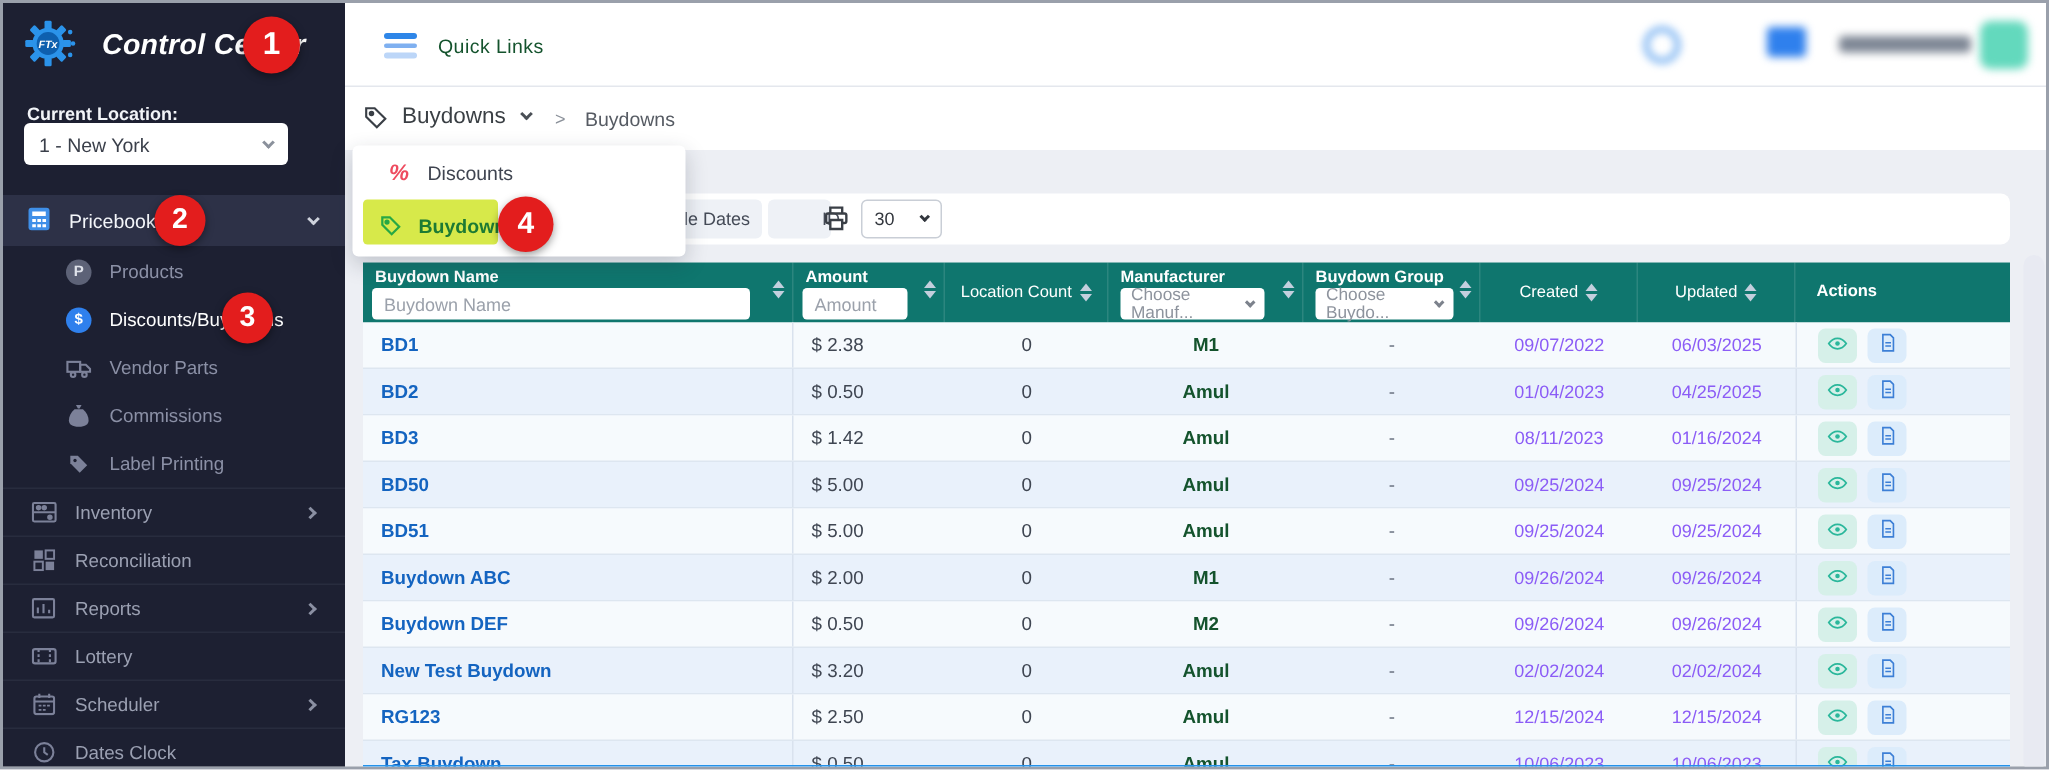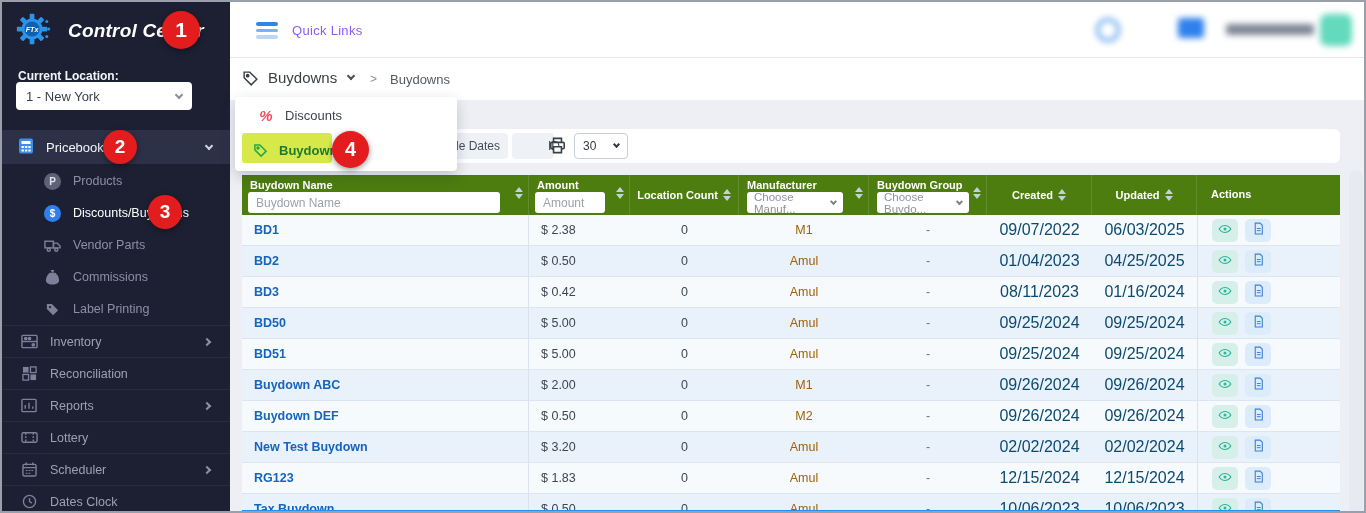--- a/index.html
+++ b/index.html
@@ -33,21 +33,21 @@
   .main-item .mi-icon { margin:0 12px 0 18px; display:flex; align-items:center; justify-content:center; width:18px; height:18px; }
   .main-item .chev { color:#8b90a3; position:absolute; right:20px; }
 
   
   .topbar { position:absolute; left:228px; top:0; width:1138px; height:56px; background:#ffffff; border-bottom:1px solid #e4e7ed; z-index:4; }
   .hamburger { position:absolute; left:26px; top:20px; width:22px; cursor:pointer; }
   .hamburger i { display:block; height:3.5px; border-radius:2px; margin-bottom:3px; }
   .hamburger i:nth-child(1){ background:#2e86e8; }
   .hamburger i:nth-child(2){ background:#7fb0f0; }
   .hamburger i:nth-child(3){ background:#bcd6f8; }
-  .quick-links { position:absolute; left:62px; top:21px; font-size:13px; color:#8b5cf6; letter-spacing:.3px; cursor:pointer; }
+  .quick-links { position:absolute; left:62px; top:21px; font-size:13px; color:#14532d; letter-spacing:.3px; cursor:pointer; }
   .blur3 { filter:blur(3px); }
   .tb-ring { position:absolute; left:866px; top:16px; width:24px; height:24px; border:3px solid #5aa0ee; border-radius:50%; cursor:pointer; }
   .tb-flag { position:absolute; left:948px; top:16px; width:26px; height:20px; background:#2f80ed; border-radius:3px; cursor:pointer; }
   .tb-name { position:absolute; left:996px; top:22px; width:88px; height:11px; background:#7d8694; border-radius:3px; }
   .tb-avatar { position:absolute; left:1090px; top:12px; width:32px; height:32px; background:#63d9bd; border-radius:7px; cursor:pointer; }
 
   
   .crumbbar { position:absolute; left:228px; top:56px; width:1138px; height:42px; background:#ffffff; z-index:3; }
   .crumb-tag { position:absolute; left:12px; top:12px; }
   .crumb-sec { position:absolute; left:38px; top:11px; font-size:15px; color:#3a3f44; cursor:pointer; }
@@ -72,25 +72,25 @@
           display:flex; align-items:center; justify-content:center; cursor:pointer; }
   .tbtn.toggle { left:180px; width:86px; }
   .tbtn.idbtn  { left:270px; width:30px;padding-left:42px; }
   .printer { position:absolute; left:306px; top:7px; cursor:pointer; }
   .pagesize { position:absolute; left:332px; top:4px; width:54px; height:26px; border:1px solid #c9ced6; border-radius:4px; background:#fff;
               display:flex; align-items:center; justify-content:space-between; padding:0 8px; font-size:12px; color:#33373e; cursor:pointer; }
   .pagesize .chev { color:#33373e; width:5px; height:5px; }
 
   
   .tablewrap { position:absolute; left:240px; top:173px; width:1098px; height:340px; z-index:9; background:#fff; }
-  .thead { display:flex; height:40px; background:#4d7c0f; color:#fff; }
+  .thead { display:flex; height:40px; background:#0f766e; color:#fff; }
   .th { position:relative; height:40px; border-right:1px solid rgba(255,255,255,.12); }
   .th:last-child { border-right:none;text-align:center; }
   .th .lbl { position:absolute; top:4px; left:8px; font-size:11px; font-weight:bold; white-space:nowrap; }
-  .th.center { display:flex; align-items:center; justify-content:center; gap:5px; font-size:11px; font-weight:bold; }
+  .th.center { display:flex; align-items:center; justify-content:center; gap:5px; font-size:11px; font-weight:normal; }
   .th input { position:absolute; left:6px; top:17px; height:21px; border:none; border-radius:3px; padding:0 8px; font-size:12px;
               font-family:"Liberation Sans",sans-serif; color:#333; }
   .th input::placeholder { color:#9ba1ab; }
   .hsel { position:absolute; left:8px; top:17px; height:21px; background:#fff; border-radius:3px; display:flex; align-items:center;
           justify-content:space-between; padding:0 7px; font-size:11.5px; color:#8d939d; cursor:pointer; }
   .hsel .chev { color:#7c828c; width:5px; height:5px; }
   .sort { display:inline-flex; flex-direction:column; align-items:center; gap:2px; cursor:pointer; }
   .sort i { display:block; width:0; height:0; border-left:4px solid transparent; border-right:4px solid transparent; }
   .sort .up { border-bottom:5px solid #c3cfdd; }
   .sort .dn { border-top:5px solid #c3cfdd; }
@@ -99,23 +99,23 @@
   .c6{width:105px;} .c7{width:105px;} .c8{width:143px;}
   .tbody .row { display:flex; height:31px; border-bottom:1px solid #dde6f0; align-items:stretch; }
   .tbody .row:nth-child(odd)  { background:#f6fafd; }
   .tbody .row:nth-child(even) { background:#e9f1fb; }
   .td { display:flex; align-items:center; font-size:12.5px; color:#3f4652; }
   .td.c1 { padding-left:12px; border-right:1px solid #d9e2ee; }
   .td.c2 { padding-left:12px; }
   .td.center { justify-content:center; }
   .td.c8 { border-left:1px solid #d9e2ee; padding-left:14px; gap:7px; }
   .name-link { color:#1464c0; font-weight:bold; text-decoration:none; cursor:pointer; }
-  .mfr { color:#a16207; font-weight:normal; }
+  .mfr { color:#14532d; font-weight:bold; }
   .dash { color:#6a7280; }
-  .datec { color:#0c4a6e; font-size:16px; }
+  .datec { color:#8b5cf6; font-size:12px; }
   .abtn { width:26px; height:23px; border-radius:5px; display:flex; align-items:center; justify-content:center; cursor:pointer; border:none; }
   .abtn.view { background:#d6f0e9; }
   .abtn.doc  { background:#dcecfb; }
   .bottomline { position:absolute; left:240px; top:508px; width:1098px; height:2px; background:#2492ea; z-index:12; }
 
   .scrolltrack { position:absolute; left:1347px; top:168px; width:14px; height:345px; background:#e8eaf2; border-radius:7px; z-index:8; cursor:pointer; }
 
   
   .stepbadge { position:absolute; border-radius:50%; background:#e31d1d; color:#fff; font-weight:bold;
                display:flex; align-items:center; justify-content:center; box-shadow:0 2px 6px rgba(0,0,0,.4); z-index:50; }
@@ -468,21 +468,21 @@
                   <path d="M6 2h9l4 4v16H6z" fill="none" stroke="#3c7fd6" stroke-width="2"></path>
                   <path d="M9 12h7M9 16h7" stroke="#3c7fd6" stroke-width="1.8"></path>
                 </svg></span>
             </button>
           </div>
         </div>
         <div class="row">
           <div class="td c1">
             <a class="name-link">BD3</a>
           </div>
-          <div class="td c2">$ 0.42</div>
+          <div class="td c2">$ 1.42</div>
           <div class="td c3 center">0</div>
           <div class="td c4 center">
             <span class="mfr">Amul</span>
           </div>
           <div class="td c5 center">
             <span class="dash">-</span>
           </div>
           <div class="td c6 center datec">08/11/2023</div>
           <div class="td c7 center datec">01/16/2024</div>
           <div class="td c8">
@@ -642,21 +642,21 @@
                   <path d="M6 2h9l4 4v16H6z" fill="none" stroke="#3c7fd6" stroke-width="2"></path>
                   <path d="M9 12h7M9 16h7" stroke="#3c7fd6" stroke-width="1.8"></path>
                 </svg></span>
             </button>
           </div>
         </div>
         <div class="row">
           <div class="td c1">
             <a class="name-link">RG123</a>
           </div>
-          <div class="td c2">$ 1.83</div>
+          <div class="td c2">$ 2.50</div>
           <div class="td c3 center">0</div>
           <div class="td c4 center">
             <span class="mfr">Amul</span>
           </div>
           <div class="td c5 center">
             <span class="dash">-</span>
           </div>
           <div class="td c6 center datec">12/15/2024</div>
           <div class="td c7 center datec">12/15/2024</div>
           <div class="td c8">

